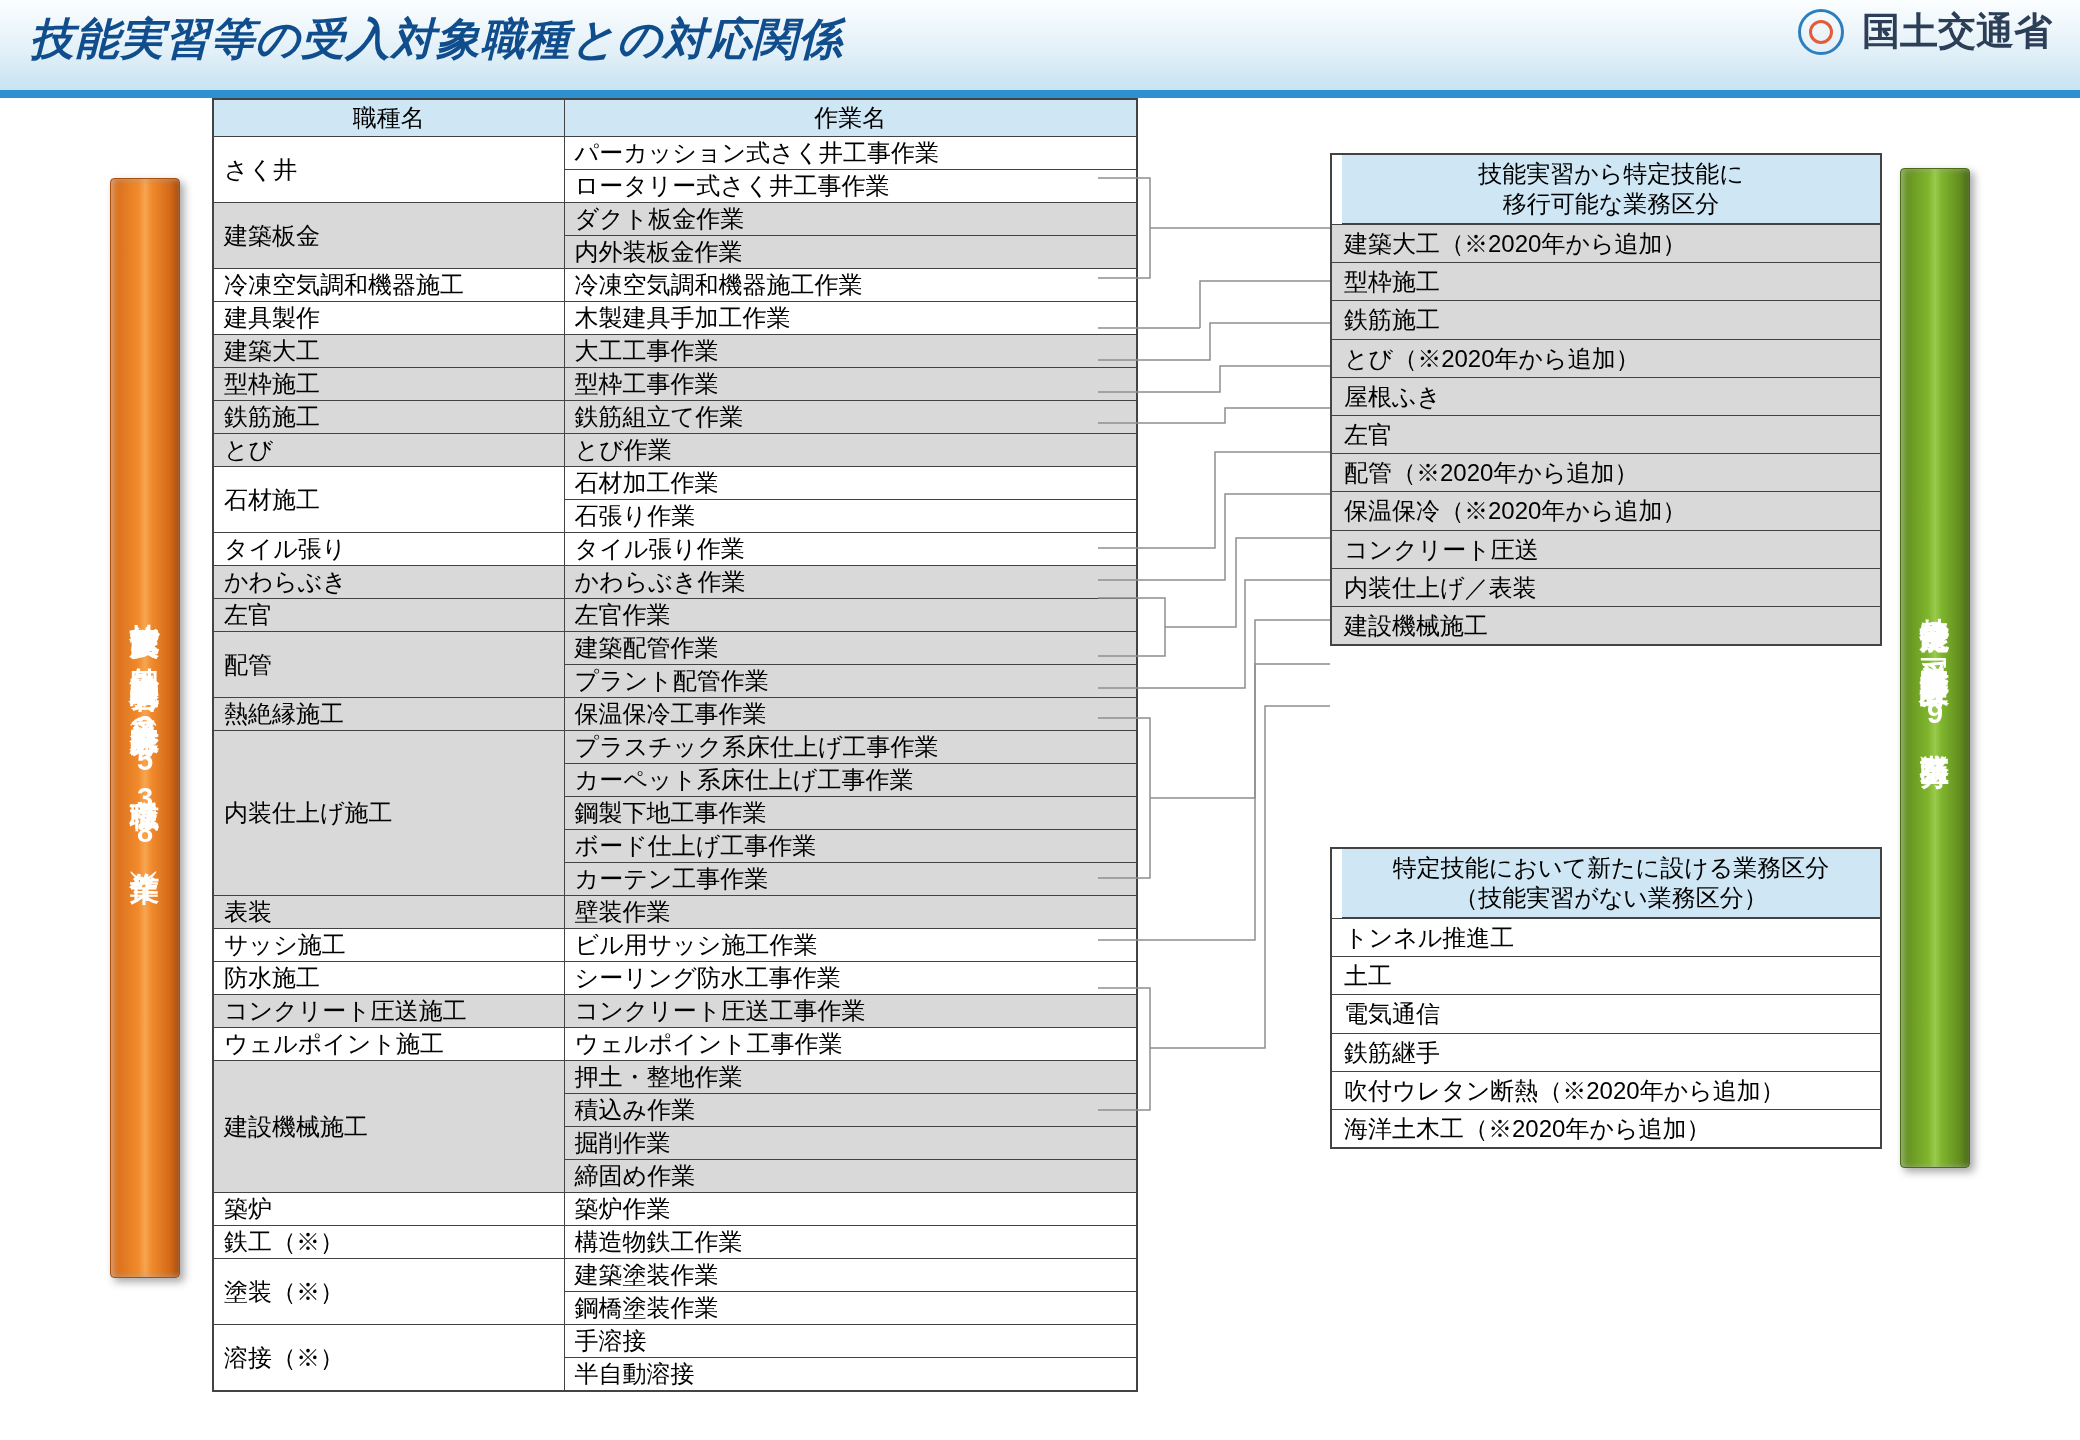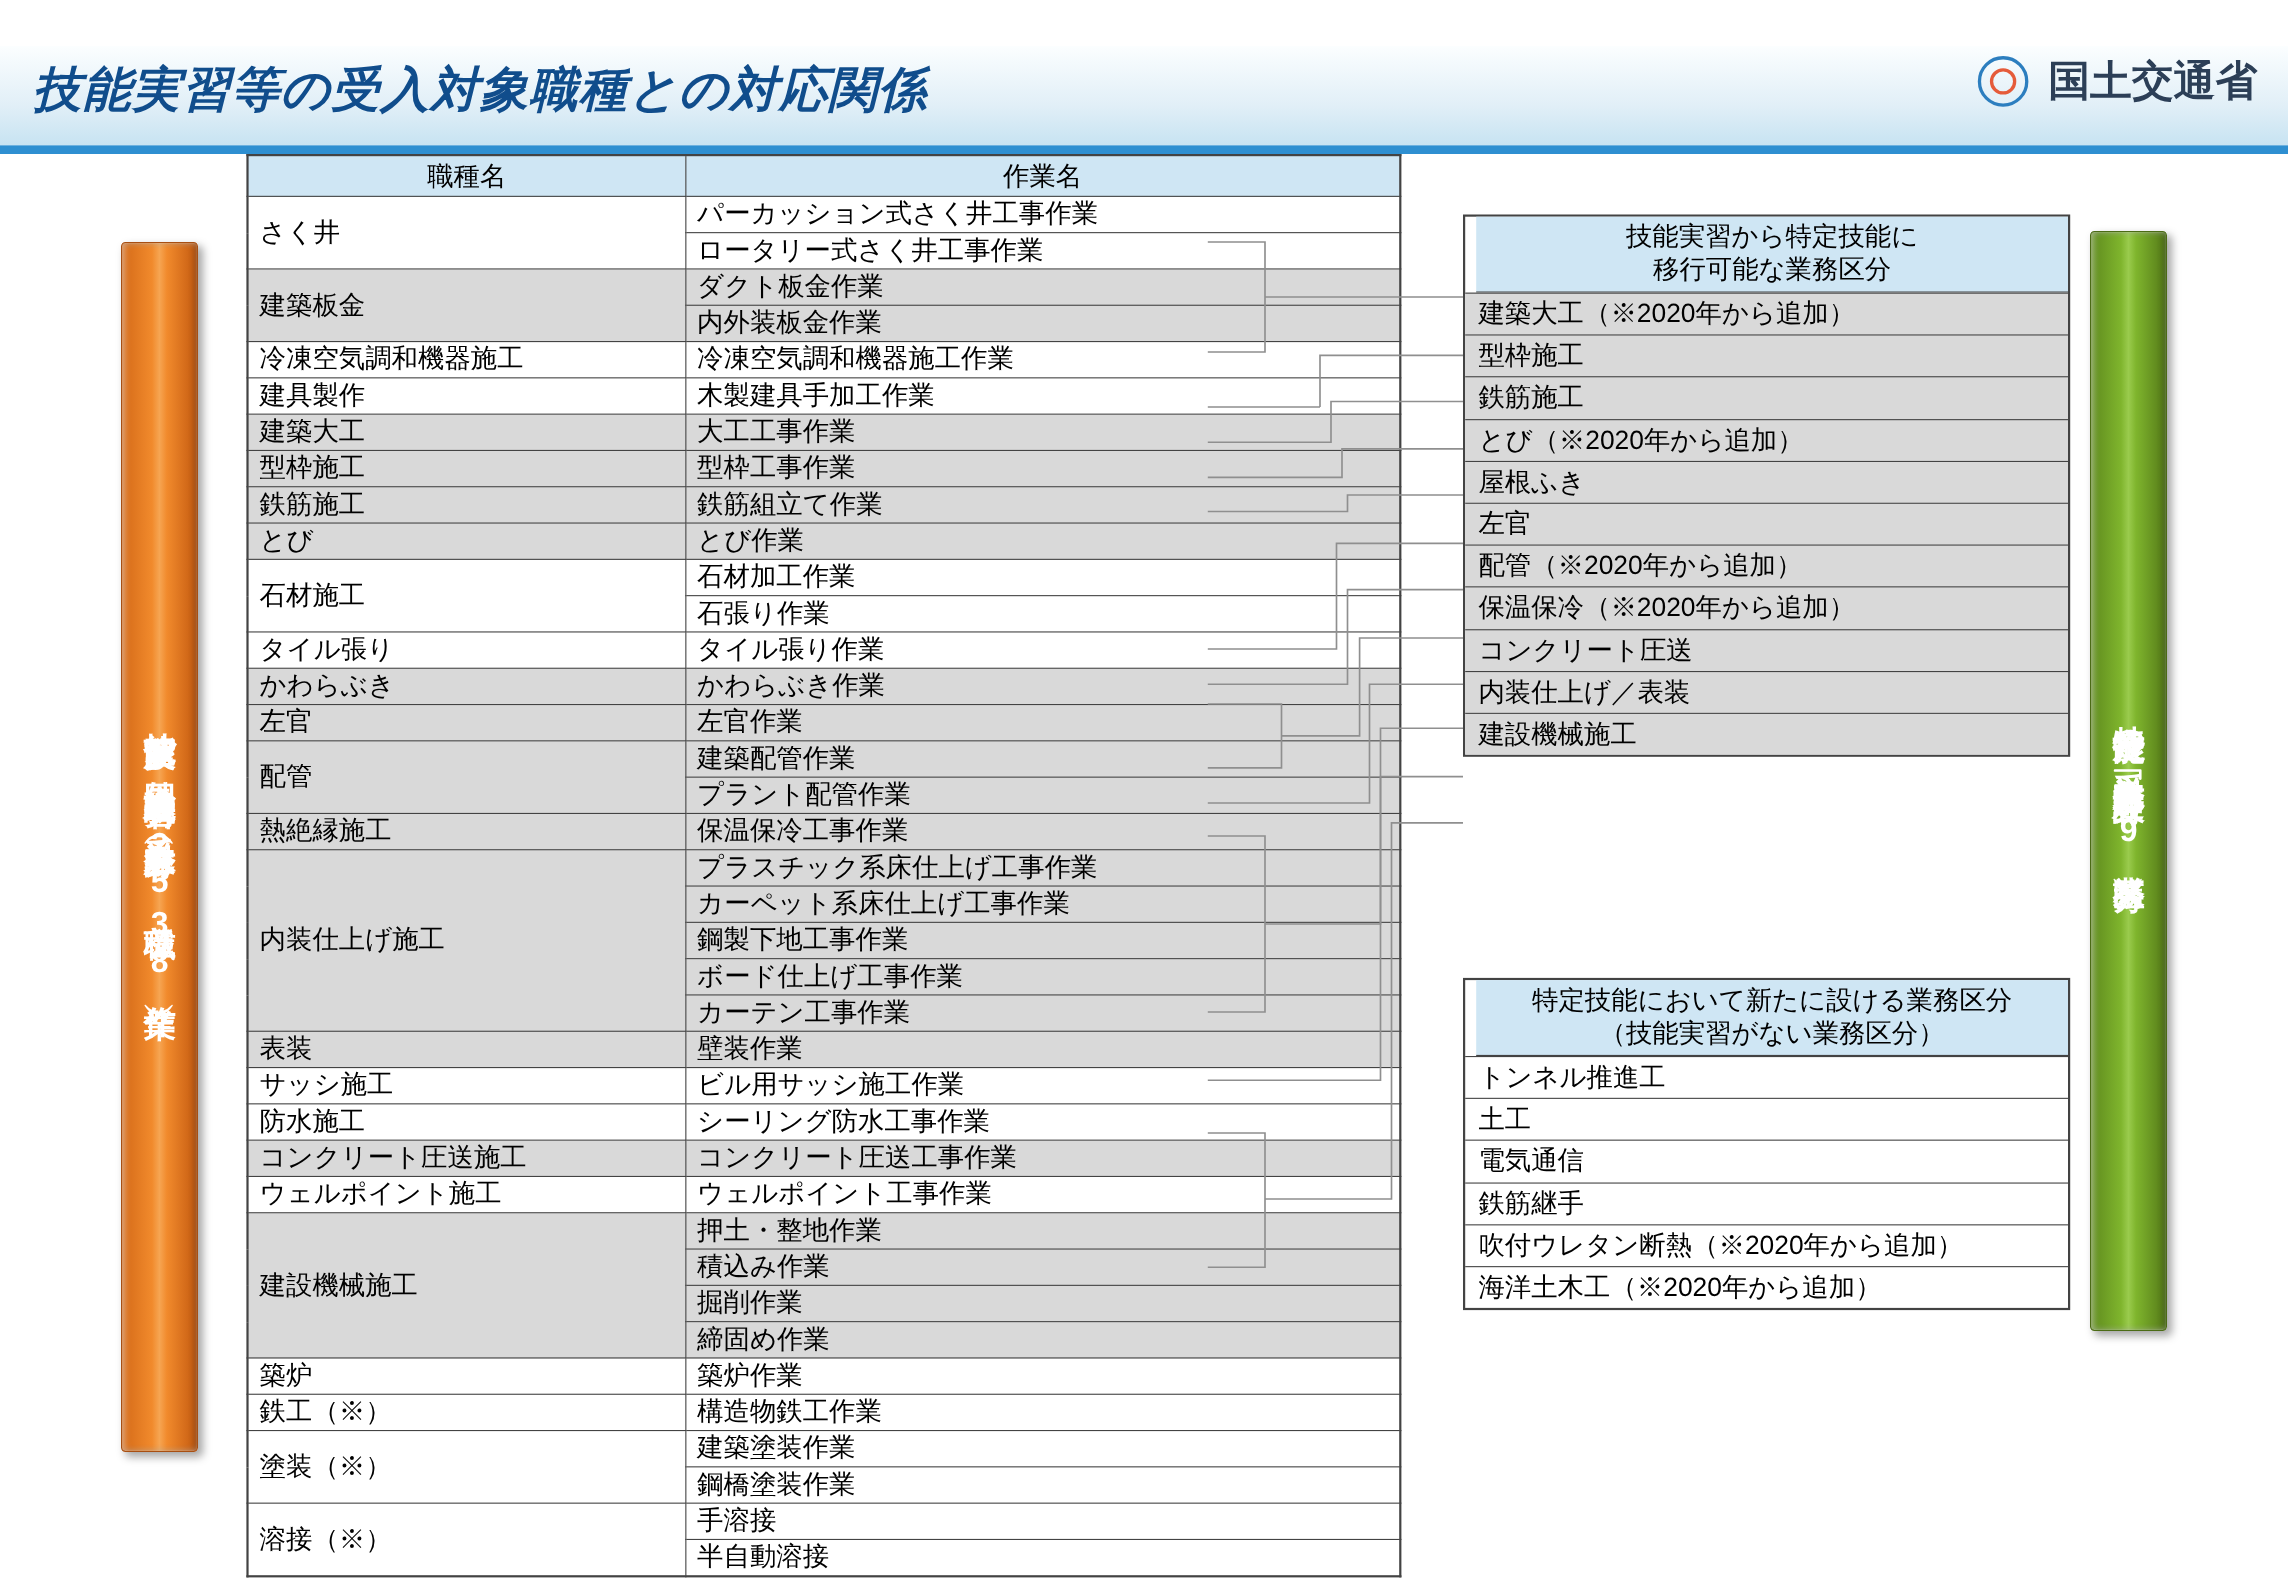--- a/index.html
+++ b/index.html
@@ -11,21 +11,20 @@
     height: 1440px;
     overflow: hidden;
   }
 
   
   .header {
     position: relative;
     height: 90px;
     background: linear-gradient(to bottom, #fbfeff 0%, #e1eff7 60%, #c7e3f2 100%);
     padding: 10px 30px 0 30px;
-    margin-top: 42px;
   }
   .header-title {
     font-size: 44px;
     font-weight: bold;
     font-style: italic;
     color: #104d8c;
     letter-spacing: 1px;
   }
   .ministry {
     position: absolute;
@@ -95,23 +94,23 @@
     right: 110px;
     top: 70px;
     height: 1000px;
     background: linear-gradient(to right, #5f8a1e, #7fb52d 40%, #9acb4d 50%, #7fb52d 60%, #547918);
     border: 1px solid #4b6b15;
   }
 
   
   .main-table {
     position: absolute;
-    left: 224px;
+    left: 212px;
     top: 0px;
-    width: 1050px;
+    width: 926px;
     border: 2px solid #434343;
     border-collapse: collapse;
     font-size: 24px;
   }
   .main-table th {
     background: #cfe6f4;
     border: 1px solid #434343;
     padding: 2px 8px;
     font-weight: normal;
     text-align: center;

